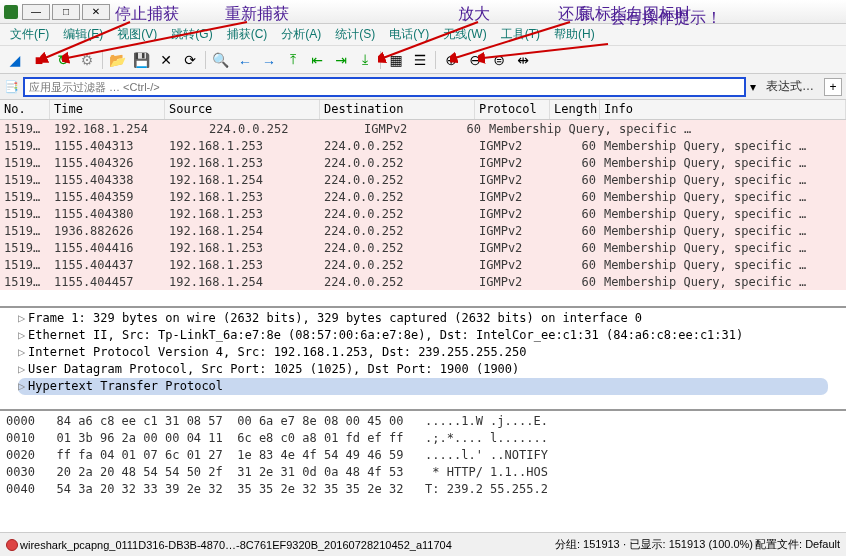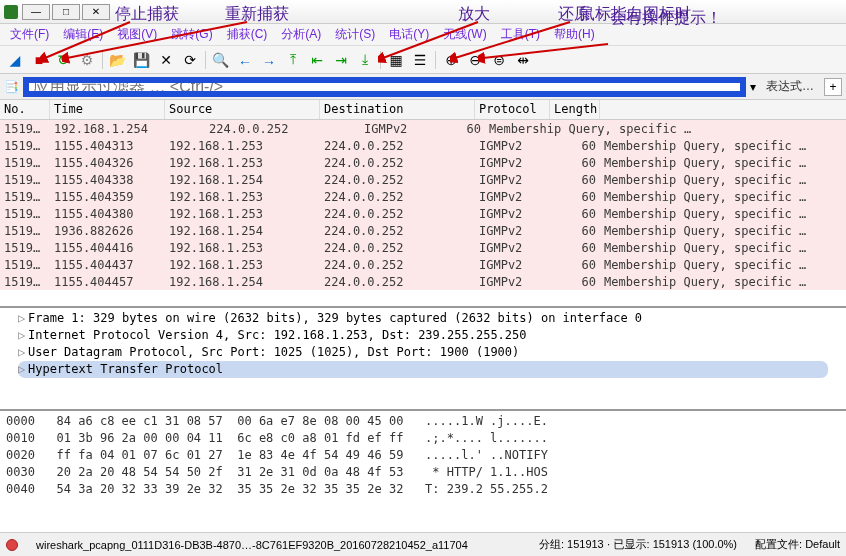--- a/index.html
+++ b/index.html
@@ -3,26 +3,26 @@
 <meta charset="utf-8">
 <style>
 * { box-sizing: border-box; margin: 0; padding: 0; }
 body { font-family: "Microsoft YaHei", Arial, sans-serif; font-size: 12px; background: #fff; width: 846px; height: 556px; overflow: hidden; position: relative; }
 .titlebar { height: 24px; background: linear-gradient(#fff,#eee); border-bottom: 1px solid #ccc; display: flex; align-items: center; padding: 0 4px; }
 .titlebar .icon { width: 14px; height: 14px; background: #2a7a2a; border-radius: 2px; margin-right: 4px; }
 .titlebar .title { flex: 1; font-size: 12px; color: #333; }
 .winbtns { display: flex; gap: 2px; }
 .winbtn { width: 28px; height: 16px; border: 1px solid #999; background: #f0f0f0; font-size: 10px; display: flex; align-items: center; justify-content: center; cursor: pointer; }
 .menubar { height: 22px; background: #f5f5f5; border-bottom: 1px solid #ddd; display: flex; align-items: center; padding: 0 4px; gap: 2px; }
-.menuitem { padding: 1px 6px; cursor: pointer; color: #6d28d9; font-size: 12px; }
+.menuitem { padding: 1px 6px; cursor: pointer; color: #0f766e; font-size: 12px; }
 .toolbar { height: 28px; background: #f5f5f5; border-bottom: 1px solid #ccc; display: flex; align-items: center; padding: 0 4px; gap: 2px; }
 .tbtn { width: 22px; height: 22px; display: flex; align-items: center; justify-content: center; cursor: pointer; border: 1px solid transparent; font-size: 14px; }
 .tbsep { width: 1px; height: 18px; background: #ccc; margin: 0 2px; }
 .filterbar { height: 26px; background: #f0f0f0; border-bottom: 1px solid #ccc; display: flex; align-items: center; padding: 0 4px; gap: 4px; }
-.filterinput { flex: 1; height: 20px; border: 6px solid #1d4ed8; padding: 0 4px; background: #fff; color: #15803d; font-size: 16px; }
+.filterinput { flex: 1; height: 20px; border: 2px solid #1d4ed8; padding: 0 4px; background: #fff; color: #15803d; font-size: 11px; }
 .expr { padding: 0 6px; color: #333; cursor: pointer; }
 .addbtn { width: 18px; height: 18px; border: 1px solid #aaa; background: #fff; display: flex; align-items: center; justify-content: center; cursor: pointer; }
 .pktlist { height: 208px; overflow-y: scroll; border-bottom: 2px solid #999; position: relative; }
 .colheader { display: flex; height: 20px; background: #f5f5f5; border-bottom: 1px solid #ccc; position: sticky; top: 0; }
 .col { border-right: 1px solid #ddd; padding: 2px 4px; font-family: Consolas, monospace; font-size: 12px; overflow: hidden; white-space: nowrap; }
 .c-no { width: 50px; }
 .c-time { width: 115px; }
 .c-src { width: 155px; }
 .c-dst { width: 155px; }
 .c-proto { width: 75px; }
@@ -30,21 +30,21 @@
 .c-info { flex: 1; }
 .row { display: flex; height: 17px; background: #fce8e8; }
 .row:nth-child(odd) { background: #fce8e8; }
 .row .col { border-right: none; color: #3a3a3a; }
 .details { height: 103px; overflow-y: scroll; border-bottom: 2px solid #999; padding: 2px 18px; font-family: Consolas, monospace; font-size: 12px; line-height: 17px; }
 .dline { white-space: nowrap; }
 .tri { display: inline-block; width: 10px; color: #888; }
 .highlight { background: #c8d8f0; border-radius: 7px; }
 .hexpane { height: 93px; overflow-y: scroll; padding: 2px 6px; font-family: Consolas, monospace; font-size: 12px; line-height: 17px; color: #333; }
 .hexline { white-space: pre; }
-.statusbar { height: 24px; background: #f0f0f0; border-top: 1px solid #ccc; display: flex; align-items: center; padding: 0 6px; font-size: 11px; gap: 18px; position: absolute; bottom: 0; left: 0; right: 0; }
+.statusbar { height: 24px; background: #f0f0f0; border-top: 1px solid #ccc; display: flex; align-items: center; padding: 0 6px; font-size: 11px; gap: 2px; position: absolute; bottom: 0; left: 0; right: 0; }
 .sled { width: 12px; height: 12px; border-radius: 50%; background: #d44; border: 1px solid #a22; }
 .sfile { flex: 1; overflow: hidden; white-space: nowrap; text-overflow: ellipsis; }
 .annot { position: absolute; color: #4c1d95; font-size: 16px; font-weight: 400; pointer-events: none; z-index: 100; }
 .arrow { position: absolute; pointer-events: none; z-index: 99; }
 </style>
 </head>
 <body>
 
 <div class="annot" style="top:4px;left:115px">停止捕获</div>
 <div class="annot" style="top:4px;left:225px">重新捕获</div>
@@ -134,20 +134,21 @@
 </div>
 
 <div class="pktlist">
   <div class="colheader">
     <div class="col c-no">No.</div>
     <div class="col c-time">Time</div>
     <div class="col c-src">Source</div>
     <div class="col c-dst">Destination</div>
     <div class="col c-proto">Protocol</div>
     <div class="col c-len">Length</div>
+    <div class="col c-info">Info</div>
   </div>
   <div id="pktbody">
       <div class="row">
         <div class="col c-no">1519…</div>
         <div class="col c-src">192.168.1.254</div>
         <div class="col c-dst">224.0.0.252</div>
         <div class="col c-proto">IGMPv2</div>
         <div class="col c-len">60</div>
         <div class="col c-info">Membership Query, specific …</div>
       </div>
@@ -230,20 +231,21 @@
         <div class="col c-dst">224.0.0.252</div>
         <div class="col c-proto">IGMPv2</div>
         <div class="col c-len">60</div>
         <div class="col c-info">Membership Query, specific …</div>
       </div>
     </div>
 </div>
 
 <div class="details">
   <div class="dline"><span class="tri">▷</span><span>Frame 1: 329 bytes on wire (2632 bits), 329 bytes captured (2632 bits) on interface 0</span></div>
+  <div class="dline"><span class="tri">▷</span><span>Ethernet II, Src: Tp-LinkT_6a:e7:8e (08:57:00:6a:e7:8e), Dst: IntelCor_ee:c1:31 (84:a6:c8:ee:c1:31)</span></div>
   <div class="dline"><span class="tri">▷</span><span>Internet Protocol Version 4, Src: 192.168.1.253, Dst: 239.255.255.250</span></div>
   <div class="dline"><span class="tri">▷</span><span>User Datagram Protocol, Src Port: 1025 (1025), Dst Port: 1900 (1900)</span></div>
   <div class="dline highlight"><span class="tri">▷</span><span>Hypertext Transfer Protocol</span></div>
 </div>
 
 <div class="hexpane">
   <div class="hexline"><span>0000</span>   <span>84 a6 c8 ee c1 31 08 57  00 6a e7 8e 08 00 45 00</span>   <span>.....1.W .j....E.</span></div>
   <div class="hexline"><span>0010</span>   <span>01 3b 96 2a 00 00 04 11  6c e8 c0 a8 01 fd ef ff</span>   <span>.;.*.... l.......</span></div>
   <div class="hexline"><span>0020</span>   <span>ff fa 04 01 07 6c 01 27  1e 83 4e 4f 54 49 46 59</span>   <span>.....l.' ..NOTIFY</span></div>
   <div class="hexline"><span>0030</span>   <span>20 2a 20 48 54 54 50 2f  31 2e 31 0d 0a 48 4f 53</span>   <span> * HTTP/ 1.1..HOS</span></div>

